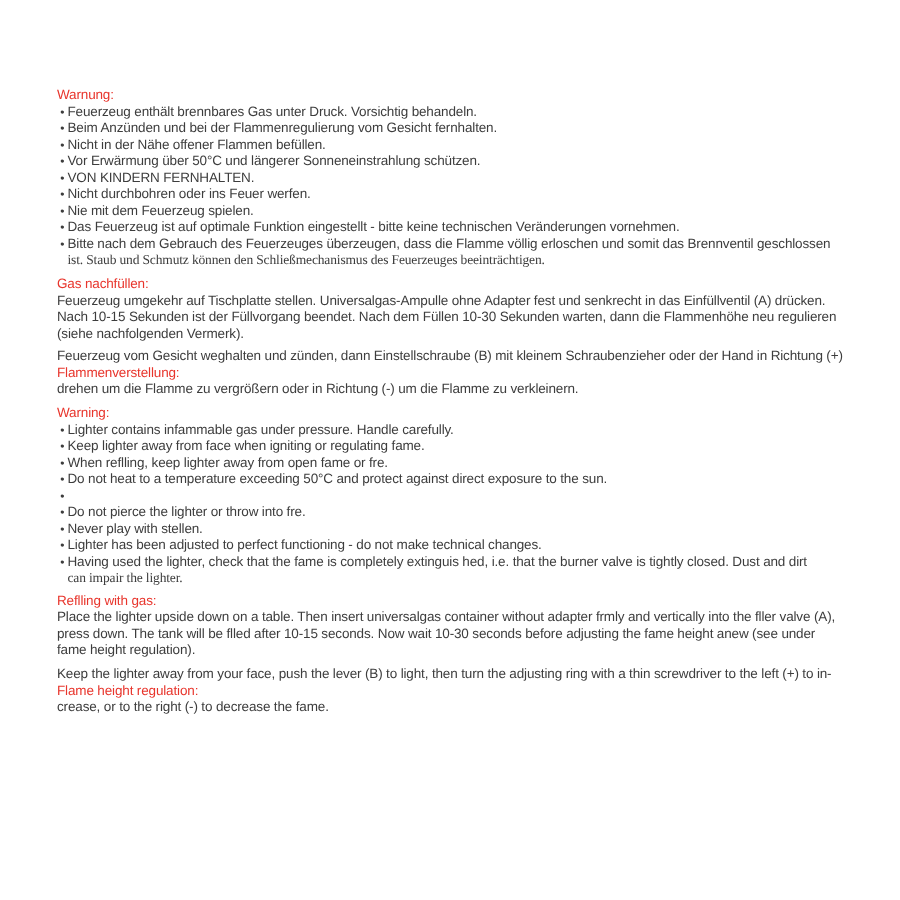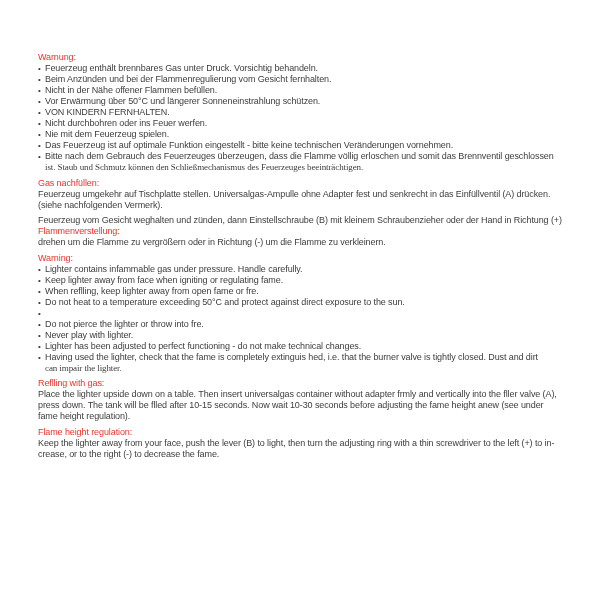--- a/index.html
+++ b/index.html
@@ -6,27 +6,28 @@
     margin: 0;
     padding: 0;
     width: 600px;
     height: 600px;
     background: #ffffff;
     overflow: hidden;
   }
   .sheet {
     position: absolute;
     left: 38px;
-    top: 52px;
+    top: 58px;
     width: 560px;
     font-family: "Liberation Sans", sans-serif;
     font-size: 9px;
     line-height: 11px;
     letter-spacing: -0.1px;
     color: #3d3d3d;
+    text-align: center;
   }
   .section { margin-bottom: 4.5px; }
   .heading {
     color: #e8352c;
     white-space: nowrap;
   }
   .line {
     display: flex;
     white-space: nowrap;
     height: 11px;
@@ -82,20 +83,21 @@
     <div class="line">
         <span class="marker">•</span>
         <span>Bitte nach dem Gebrauch des Feuerzeuges überzeugen, dass die Flamme völlig erloschen und somit das Brennventil geschlossen</span>
       </div>
     <div class="line cont">ist. Staub und Schmutz können den Schließmechanismus des Feuerzeuges beeinträchtigen.</div>
   </div>
 
   <div class="section">
     <div class="line heading">Gas nachfüllen:</div>
     <div class="line">Feuerzeug umgekehr auf Tischplatte stellen. Universalgas-Ampulle ohne Adapter fest und senkrecht in das Einfüllventil (A) drücken.</div>
+    <div class="line">Nach 10-15 Sekunden ist der Füllvorgang beendet. Nach dem Füllen 10-30 Sekunden warten, dann die Flammenhöhe neu regulieren</div>
     <div class="line">(siehe nachfolgenden Vermerk).</div>
   </div>
 
   <div class="section">
     <div class="line">Feuerzeug vom Gesicht weghalten und zünden, dann Einstellschraube (B) mit kleinem Schraubenzieher oder der Hand in Richtung (+)</div>
     <div class="line heading">Flammenverstellung:</div>
     <div class="line">drehen um die Flamme zu vergrößern oder in Richtung (-) um die Flamme zu verkleinern.</div>
   </div>
 
   <div class="section">
@@ -118,39 +120,39 @@
       </div>
     <div class="line">
         <span class="marker">•</span>
       </div>
     <div class="line">
         <span class="marker">•</span>
         <span>Do not pierce the lighter or throw into fre.</span>
       </div>
     <div class="line">
         <span class="marker">•</span>
-        <span>Never play with lighter.</span>
+        <span>Never play with stellen.</span>
       </div>
     <div class="line">
         <span class="marker">•</span>
         <span>Lighter has been adjusted to perfect functioning - do not make technical changes.</span>
       </div>
     <div class="line">
         <span class="marker">•</span>
         <span>Having used the lighter, check that the fame is completely extinguis hed, i.e. that the burner valve is tightly closed. Dust and dirt</span>
       </div>
     <div class="line cont">can impair the lighter.</div>
   </div>
 
   <div class="section">
     <div class="line heading">Reflling with gas:</div>
     <div class="line">Place the lighter upside down on a table. Then insert universalgas container without adapter frmly and vertically into the fller valve (A),</div>
     <div class="line">press down. The tank will be flled after 10-15 seconds. Now wait 10-30 seconds before adjusting the fame height anew (see under</div>
     <div class="line">fame height regulation).</div>
   </div>
 
   <div class="section">
+    <div class="line">Keep the lighter away from your face, push the lever (B) to light, then turn the adjusting ring with a thin screwdriver to the left (+) to in-</div>
     <div class="line heading">Flame height regulation:</div>
-    <div class="line">Keep the lighter away from your face, push the lever (B) to light, then turn the adjusting ring with a thin screwdriver to the left (+) to in-</div>
     <div class="line">crease, or to the right (-) to decrease the fame.</div>
   </div>
 
 </div>
 
 </body></html>

